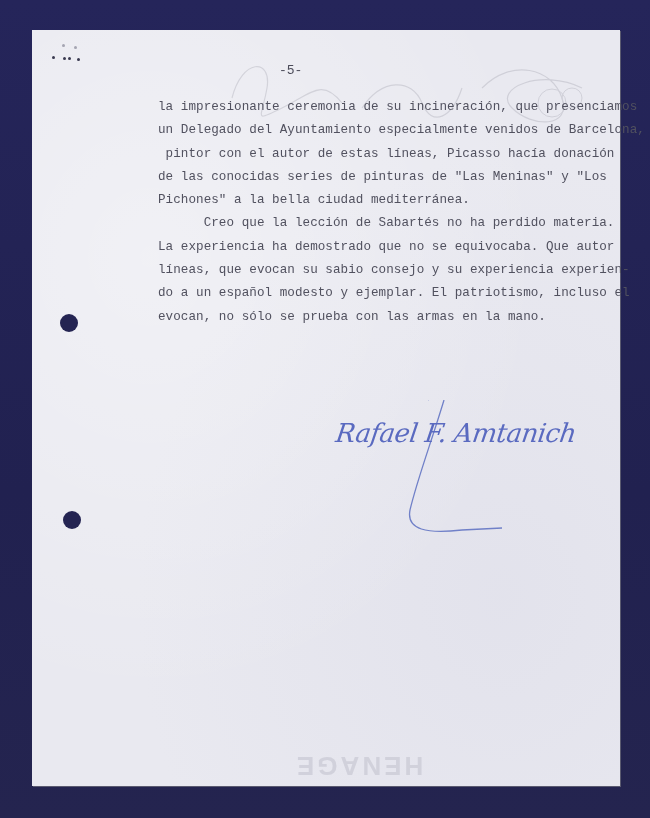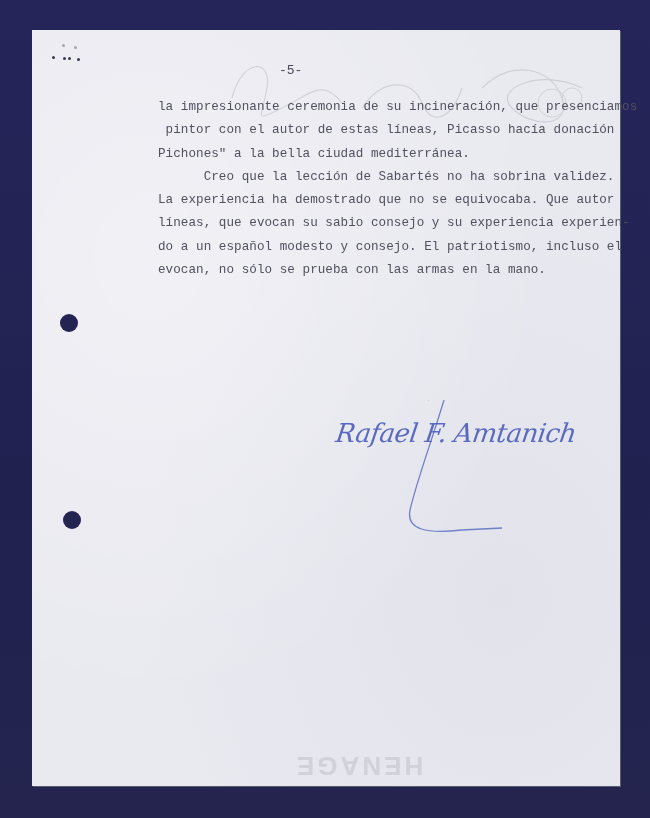--- a/index.html
+++ b/index.html
@@ -134,26 +134,28 @@
     <path d="M150 60 C 170 30, 200 30, 210 55 S 240 70, 250 40" fill="none" stroke="#606070" stroke-width="1.2"></path>
     <path d="M270 40 C 300 10, 340 20, 350 50 S 320 80, 300 60 S 330 20, 370 40" fill="none" stroke="#606070" stroke-width="1.2"></path>
     <circle cx="340" cy="55" r="14" fill="none" stroke="#606070" stroke-width="1"></circle>
     <circle cx="360" cy="50" r="10" fill="none" stroke="#606070" stroke-width="1"></circle>
   </svg>
 
   <div class="page-number">-5-</div>
 
   <div class="body-text">
     <span class="line">la impresionante ceremonia de su incineración, que presenciamos</span>
+    <span class="line">un Delegado del Ayuntamiento especialmente venidos de Barcelona,</span>
     <span class="line"> pintor con el autor de estas líneas, Picasso hacía donación</span>
+    <span class="line">de las conocidas series de pinturas de "Las Meninas" y "Los</span>
     <span class="line">Pichones" a la bella ciudad mediterránea.</span>
-    <span class="line">      Creo que la lección de Sabartés no ha sobrina validez.</span>
+    <span class="line">      Creo que la lección de Sabartés no ha perdido materia.</span>
     <span class="line">La experiencia ha demostrado que no se equivocaba. Que autor</span>
     <span class="line">líneas, que evocan su sabio consejo y su experiencia experien-</span>
-    <span class="line">do a un español modesto y consejo. El patriotismo, incluso el</span>
+    <span class="line">do a un español modesto y ejemplar. El patriotismo, incluso el</span>
     <span class="line">evocan, no sólo se prueba con las armas en la mano.</span>
   </div>
 
   <div class="signature">
     <svg width="280" height="140" viewBox="0 0 280 140" style="position:absolute;left:0;top:0">
       <path d="M112 0 C 100 40, 85 80, 78 110 C 74 130, 95 134, 130 130 L 170 128" fill="none" stroke="#7080c8" stroke-width="1.3"></path>
       <path d="M110 -22 C 104 -10, 100 -2, 96 0" fill="none" stroke="#7080c8" stroke-width="1.1"></path>
     </svg>
     <div class="sig-text">Rafael F. Amtanich</div>
   </div>

